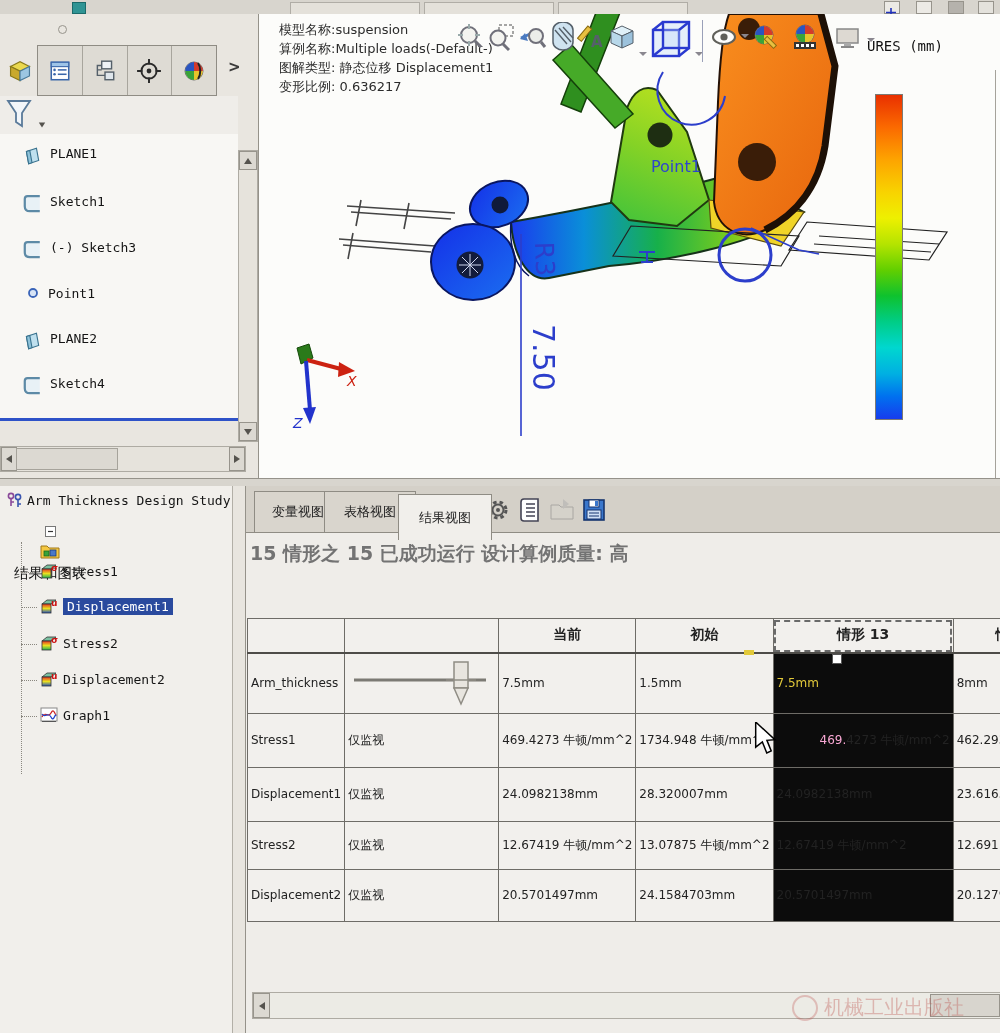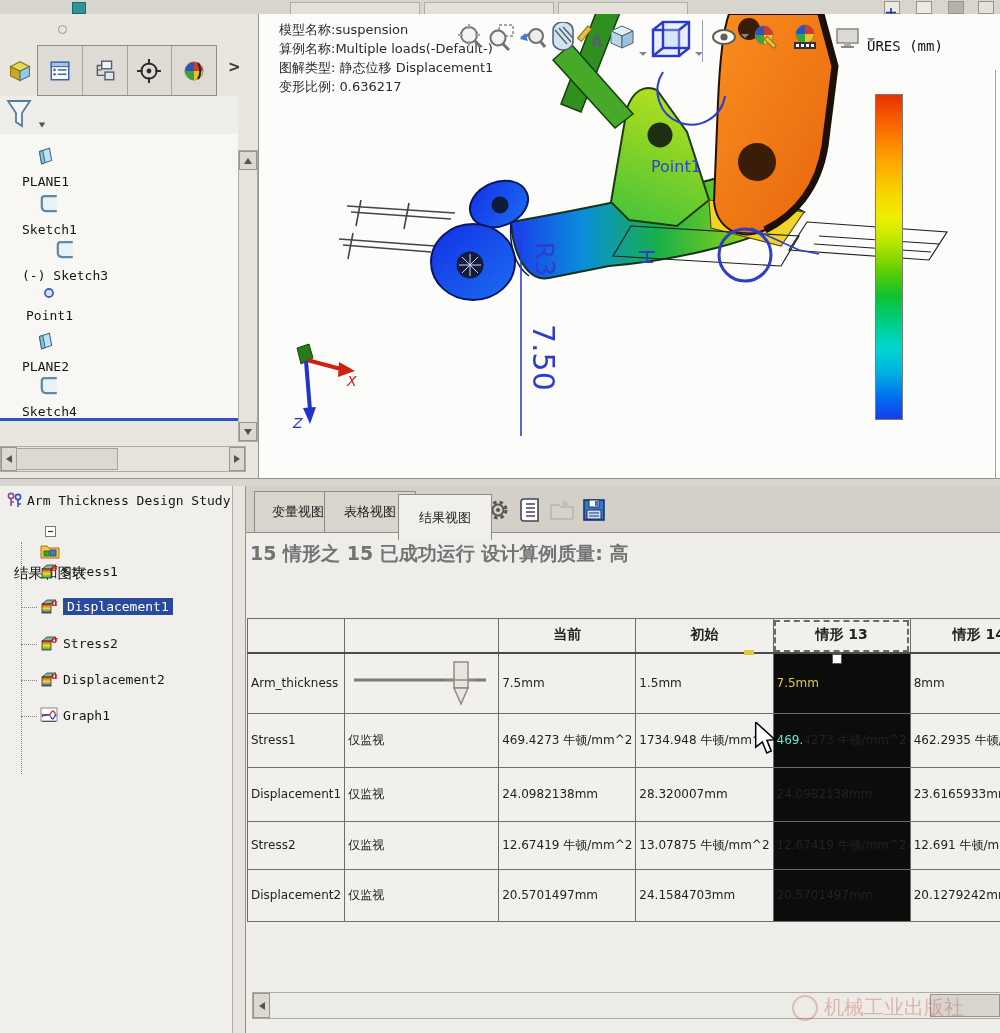--- a/index.html
+++ b/index.html
@@ -9,21 +9,21 @@
   
   .topstrip{left:0;top:0;width:1000px;height:14px;background:#d8d5ce;border-bottom:1px solid #b7b4ac;}
   .btntop{top:2px;height:12px;background:#e4e1da;border:1px solid #b0ada6;border-bottom:none;}
   .winbox{top:1px;width:14px;height:11px;background:#eceae5;border:1px solid #97948c;}
   
   .lpanel{left:0;top:14px;width:258px;height:464px;background:#e9e6e0;border-right:1px solid #95928a;}
   .tabgroup{left:37px;top:31px;width:178px;height:49px;background:#dedbd4;border:1px solid #8f8c84;display:flex;}
   .tabbtn{width:44px;height:100%;border-right:1px solid #a8a59d;display:flex;align-items:center;justify-content:center;}
   .tabbtn:last-child{border-right:none;}
   .treearea{left:0;top:120px;width:238px;height:284px;background:#f8f7f4;}
-  .treeitem{position:absolute;left:22px;display:flex;align-items:center;gap:8px;flex-direction:column;}
+  .treeitem{position:absolute;left:22px;display:flex;align-items:flex-start;gap:8px;}
   .treeitem .lbl{font-family:"DejaVu Sans Mono","Liberation Mono",monospace;font-size:13px;color:#151515;}
   .rollback{left:0;top:404px;width:238px;height:3px;background:#2e52c8;}
   .sb{background:#e6e3dc;border:1px solid #aeaba3;}
   .sbbtn{background:#dcd9d2;border:1px solid #97948c;display:flex;align-items:center;justify-content:center;}
   .tri{width:0;height:0;border-style:solid;}
   .tri.up{border-width:0 4px 6px 4px;border-color:transparent transparent #55534e transparent;}
   .tri.down{border-width:6px 4px 0 4px;border-color:#55534e transparent transparent transparent;}
   .tri.left{border-width:4px 6px 4px 0;border-color:transparent #55534e transparent transparent;}
   .tri.right{border-width:4px 0 4px 6px;border-color:transparent transparent transparent #55534e;}
   
@@ -55,21 +55,21 @@
   .ticonbtn{position:absolute;top:10px;width:28px;height:28px;display:flex;align-items:center;justify-content:center;}
   .statustext{left:4px;top:55px;font-size:19px;font-weight:600;color:#737373;white-space:nowrap;}
   
   table.res{position:absolute;left:1px;top:132px;border-collapse:collapse;table-layout:fixed;background:#f2f0ed;}
   table.res td{border:1px solid #6e6c67;font-size:12px;color:#222;padding:0 3px;overflow:hidden;white-space:nowrap;}
   table.res tr.hdr td{text-align:center;font-weight:700;font-size:14px;border-bottom:2px solid #4e4c48;}
   td.rowname{font-size:12px;color:#2a2a2a;padding-left:4px;}
   td.selcell{background:#0c0c0c;color:#efefef;border-color:#2e2e2c;}
   td.selcell.yellow{color:#e2c93a;}
   td.hdr13{outline:2px dashed #6a6a6a;outline-offset:-3px;}
-  .ylw{color:#5eead4;}
+  .ylw{color:#f9a8d4;margin-left:43px;}
   .watermark{font-size:20px;color:rgba(190,80,75,.35);font-family:"DejaVu Serif","Liberation Serif",serif;white-space:nowrap;}
 </style>
 </head>
 <body>
 
 <div class="abs topstrip">
   <div class="abs" style="left:72px;top:2px;width:12px;height:10px;background:#2f9494;border:1px solid #1a6a6a;"></div>
   <div class="abs btntop" style="left:290px;width:128px;"></div>
   <div class="abs btntop" style="left:424px;width:128px;"></div>
   <div class="abs btntop" style="left:558px;width:128px;"></div>

